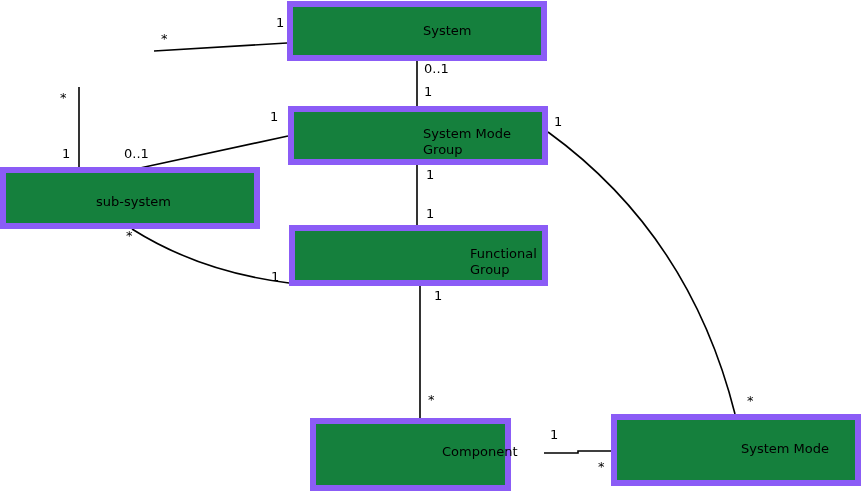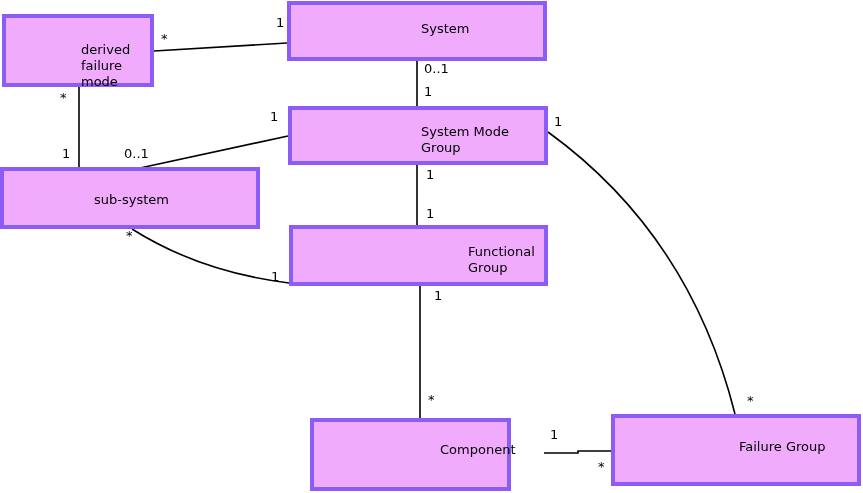--- a/index.html
+++ b/index.html
@@ -22,22 +22,22 @@
     width: 863px; height: 493px;
   }
   .wires path {
     fill: none;
     stroke: #000000;
     stroke-width: 1.6;
   }
   .node {
     position: absolute;
     box-sizing: border-box;
-    border: 4px solid #8b5cf6;
-    background: #f0abfc;
+    border: 6px solid #8b5cf6;
+    background: #15803d;
   }
   .node-label {
     position: absolute;
     font-size: 13px;
     line-height: 16px;
     white-space: nowrap;
   }
   .node-label.wrap { white-space: normal; }
   
   .n-dfm       { left: 2px;   top: 14px;  width: 152px; height: 73px; }
@@ -91,23 +91,20 @@
     <path d="M79,87 L79,167"></path>
     <path d="M140,168 L288,136"></path>
     <path d="M417,61 L417,106"></path>
     <path d="M417,165 L417,225"></path>
     <path d="M132,229 Q200,272 289,283"></path>
     <path d="M420,286 L420,418"></path>
     <path d="M544,453 L578,453 L578,451 L611,451"></path>
     <path d="M548,132 Q690,235 735,414"></path>
   </svg>
 
-  <div class="node n-dfm">
-    <span class="node-label wrap">derived failure mode</span>
-  </div>
 
   <div class="node n-system">
     <span class="node-label">System</span>
   </div>
 
   <div class="node n-fmg">
     <span class="node-label wrap">System Mode Group</span>
   </div>
 
   <div class="node n-subsystem">
@@ -116,21 +113,21 @@
 
   <div class="node n-fg">
     <span class="node-label wrap">Functional Group</span>
   </div>
 
   <div class="node n-component">
     <span class="node-label">Component</span>
   </div>
 
   <div class="node n-fm">
-    <span class="node-label">Failure Group</span>
+    <span class="node-label">System Mode</span>
   </div>
 
   <span class="mult m-r0f">*</span>
   <span class="mult m-r0t">1</span>
   <span class="mult m-r1f">*</span>
   <span class="mult m-r1t">1</span>
   <span class="mult m-r2f">0..1</span>
   <span class="mult m-r2t">1</span>
   <span class="mult m-r3f">0..1</span>
   <span class="mult m-r3t">1</span>

